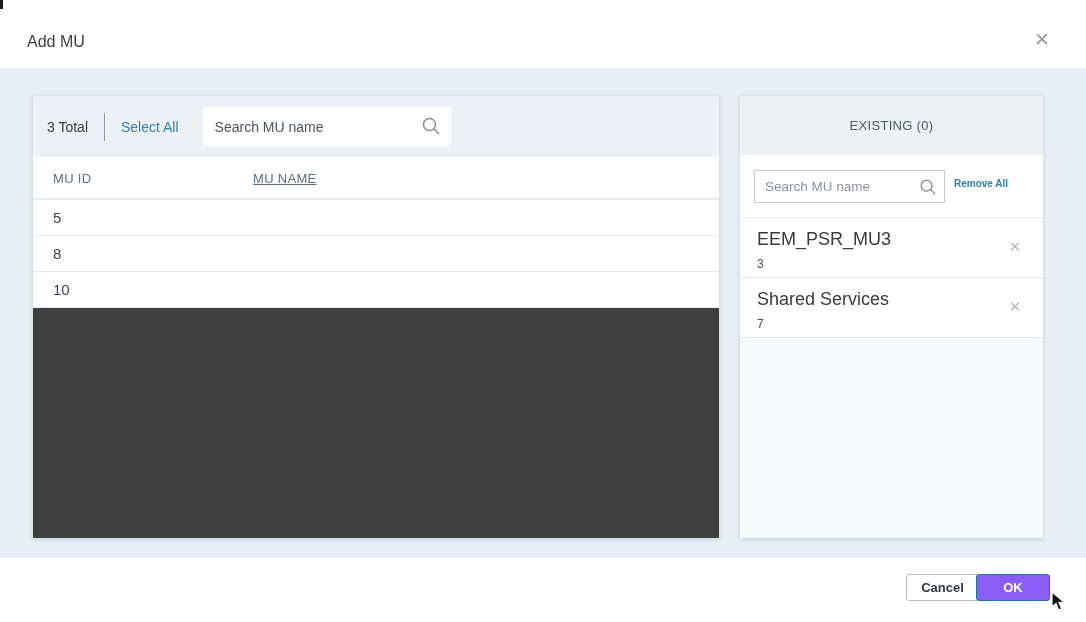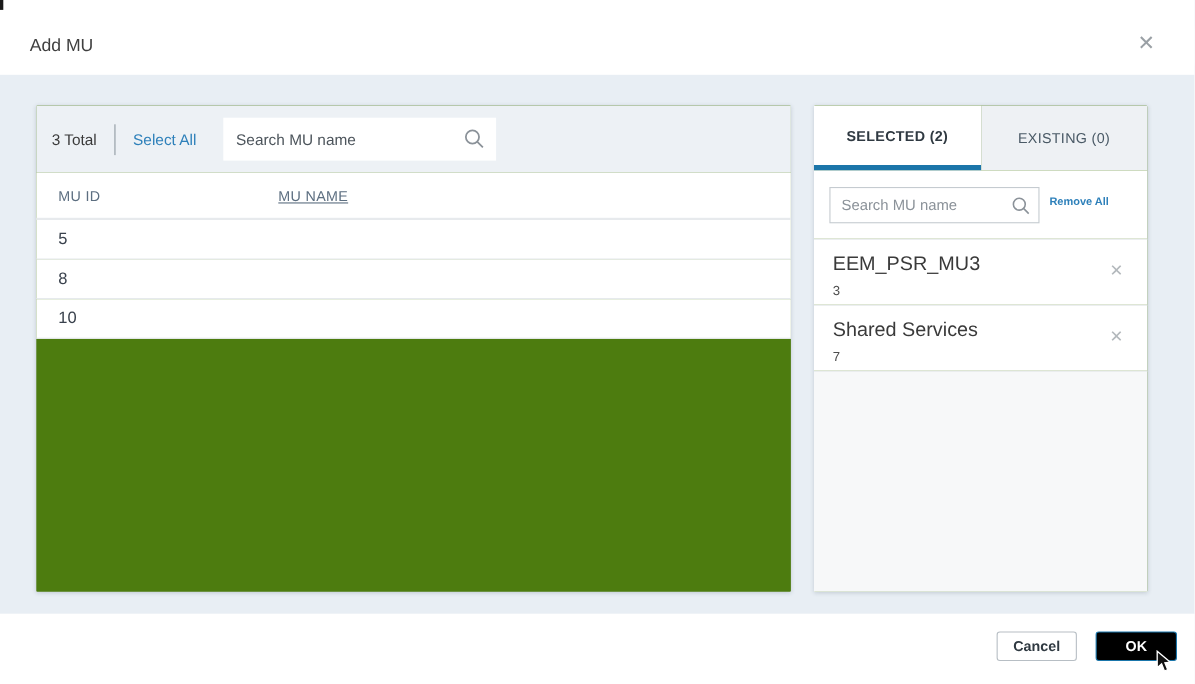--- a/index.html
+++ b/index.html
@@ -29,21 +29,21 @@
     width:22px; height:22px; text-align:center; line-height:22px;
   }
 
   
   .modal-body {
     position:absolute; left:0; top:68px; width:1086px; height:490px;
     background:#e8eef4;
   }
 
   .panel {
-    position:absolute; background:#4d7c0f;
+    position:absolute; background:#404040;
     box-shadow:0 1px 4px rgba(30,50,70,.18);
     border-radius:1px;
   }
   .left-panel  { left:33px;  top:28px; width:686px; height:442px; }
   .right-panel { left:740px; top:28px; width:303px; height:442px; }
 
   
   .lp-toolbar {
     height:61px; background:#edf1f5;
     display:flex; align-items:center; padding:0 14px;
@@ -149,22 +149,22 @@
     position:absolute; top:16px; height:27px; border-radius:3px;
     font-size:13px; font-weight:bold; cursor:pointer;
     font-family:"Liberation Sans", sans-serif;
     display:flex; align-items:center; justify-content:center;margin-left:38px;
   }
   .btn-cancel {
     right:107px; width:73px;
     background:#ffffff; border:1px solid #b7bec4; color:#2f3941;
   }
   .btn-ok {
-    right:16px; width:74px;
-    background:#000000; border:1px solid #1a76ab; color:#ffffff;
+    right:36px; width:74px;
+    background:#8b5cf6; border:1px solid #1a76ab; color:#ffffff;
   }
   .cursor { position:absolute; left:1050px; top:591px; width:20px; height:22px; pointer-events:none; z-index:10; }
   .corner-artifact { position:absolute; left:0; top:0; width:3px; height:9px; background:#1a1a1a; }
 </style>
 </head>
 <body>
 
 <div class="modal">
   <div class="corner-artifact"></div>
 
@@ -212,21 +212,20 @@
         <span class="cell-id">10</span>
         <span class="cell-name">
           <span class="blur-line" style="width:110px;height:13px;"></span>
           <span class="blur-line" style="width:18px;height:4px;opacity:.25;margin-left:40px;"></span>
         </span>
       </div>
     </div>
 
     <div class="panel right-panel">
       <div class="tab-bar">
-        <div class="tab active">SELECTED (2)</div>
         <div class="tab inactive">EXISTING (0)</div>
       </div>
 
       <div class="rp-search-row">
         <span class="rp-search">
           <input type="text" placeholder="Search MU name" style="">
           <svg class="search-glyph" viewBox="0 0 20 20">
             <circle cx="8.5" cy="8.5" r="6" fill="none" stroke="#8b9299" stroke-width="1.6"></circle>
             <line x1="13" y1="13" x2="18" y2="18" stroke="#8b9299" stroke-width="1.6"></line>
           </svg>

